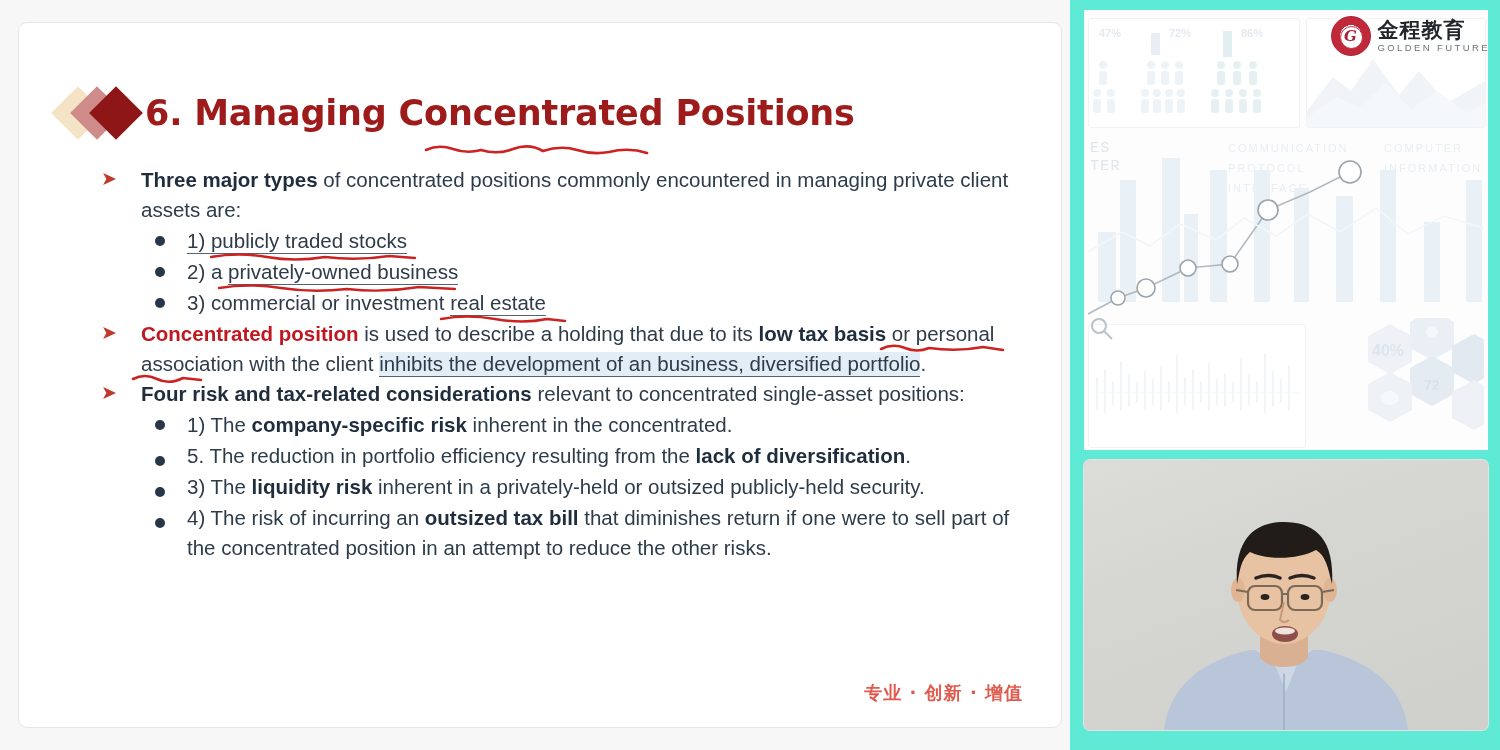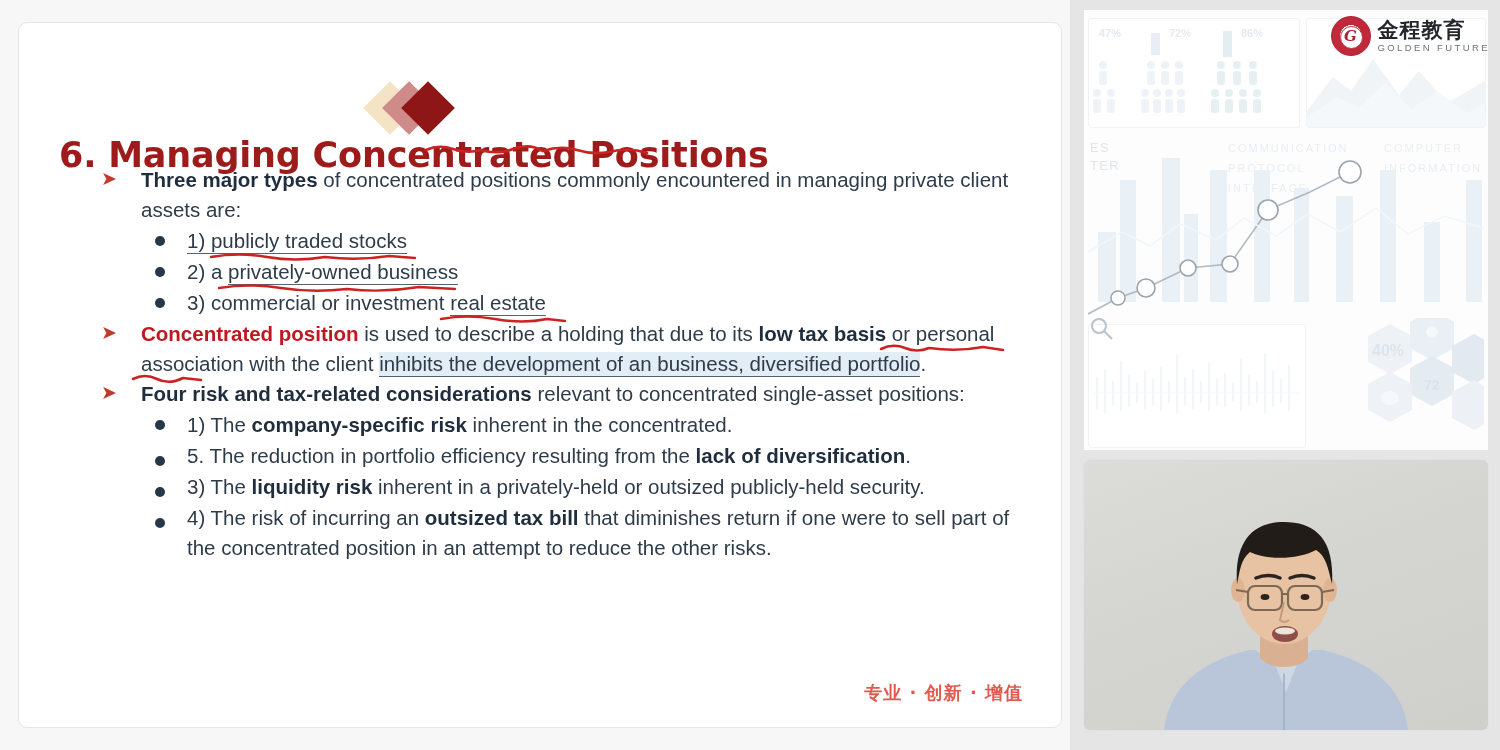--- a/index.html
+++ b/index.html
@@ -11,21 +11,21 @@
   #root{position:relative;width:1500px;height:750px;}
 
   
   .slide{
     position:absolute;left:18px;top:22px;width:1044px;height:706px;
     background:#ffffff;border:1px solid #e6e6e6;border-radius:9px;
     box-sizing:border-box;overflow:hidden;
   }
 
   
-  .title-row{position:absolute;left:40px;top:58px;height:64px;display:flex;align-items:center;flex-direction:column;}
+  .title-row{position:absolute;left:40px;top:58px;height:64px;display:flex;align-items:center;}
   .diamonds{position:relative;width:86px;height:54px;flex:none;}
   .dia{position:absolute;width:38px;height:38px;transform:rotate(45deg);top:8px;}
   .dia.a{left:0;background:#f4e3c4;}
   .dia.b{left:19px;background:#cf8a8a;}
   .dia.c{left:38px;background:#8e1616;}
   .title-text{
     font-size:35px;font-weight:bold;color:#9e1b1b;letter-spacing:-0.2px;
     white-space:nowrap;font-family:"DejaVu Sans", sans-serif;
   }
   .title-squiggle{position:absolute;left:404px;top:118px;}
@@ -53,30 +53,30 @@
   
   .sq{position:absolute;pointer-events:none;}
 
   .footer{
     position:absolute;right:38px;bottom:22px;
     color:#e05a4e;font-size:18px;font-weight:bold;letter-spacing:1px;
     font-family:"DejaVu Sans", sans-serif;
   }
 
   
-  .right{position:absolute;left:1070px;top:0;width:430px;height:750px;background:#e5e5e5;}
+  .right{position:absolute;left:1070px;top:0;width:430px;height:750px;background:#5eead4;}
 
   .info-panel{
     position:absolute;left:14px;top:10px;width:404px;height:440px;
     background:#fdfdfe;overflow:hidden;
   }
   .ip-card{
     position:absolute;background:#ffffff;border:1px solid #f0f2f4;border-radius:3px;
   }
-  .faint{color:#dfe6ec;font-size:13px;letter-spacing:1.3px;font-family:Liberation Sans, sans-serif;}
+  .faint{color:#dfe6ec;font-size:15px;letter-spacing:1.3px;font-family:Liberation Mono, monospace;}
   .faint2{color:#e9eef2;font-size:11px;letter-spacing:2px;}
   .pct{color:#e4eaf0;font-size:11px;font-weight:bold;}
 
   .logo{
     position:absolute;right:10px;top:16px;display:flex;align-items:center;gap:7px;
   }
   .seal{
     width:38px;height:38px;border-radius:50%;
     background:radial-gradient(circle at 50% 50%, #ffffff 0 40%, #c0293a 41% 100%);
     border:1.5px solid #b02035;position:relative;flex:none;

